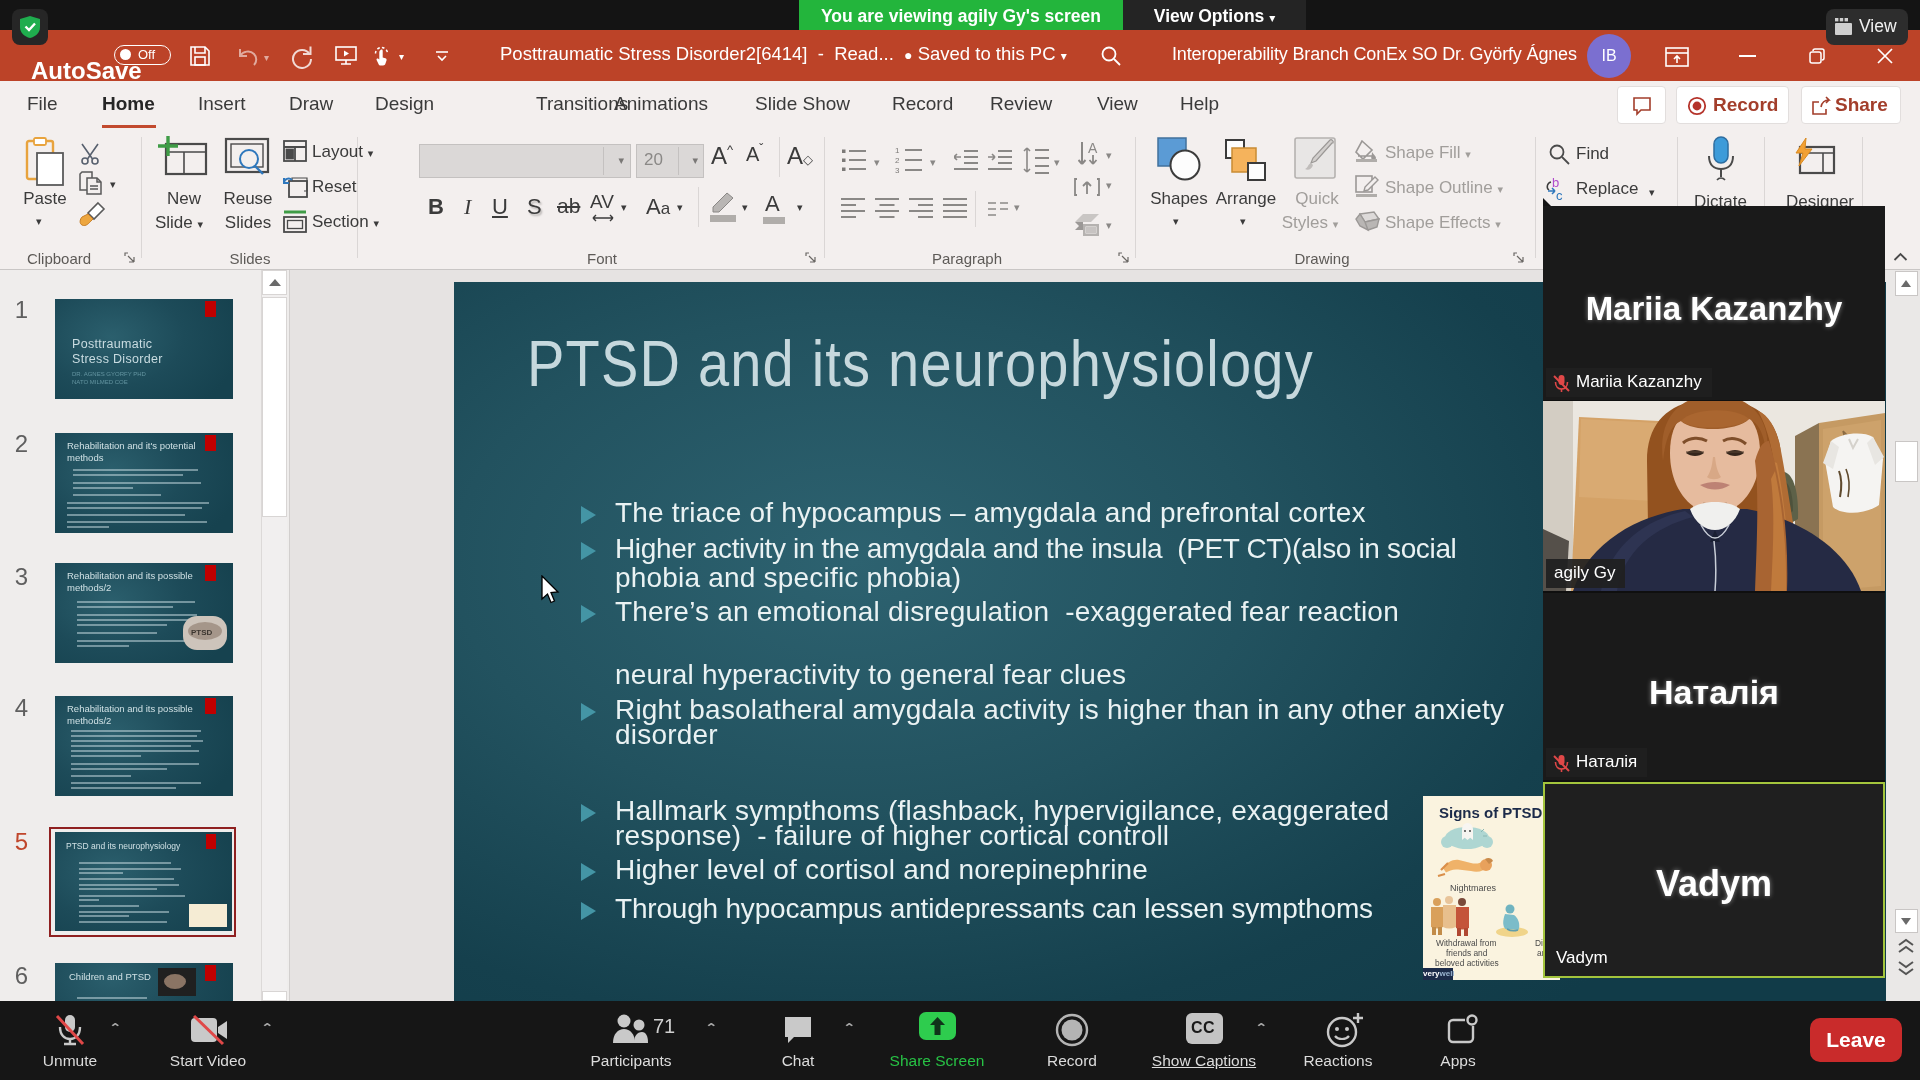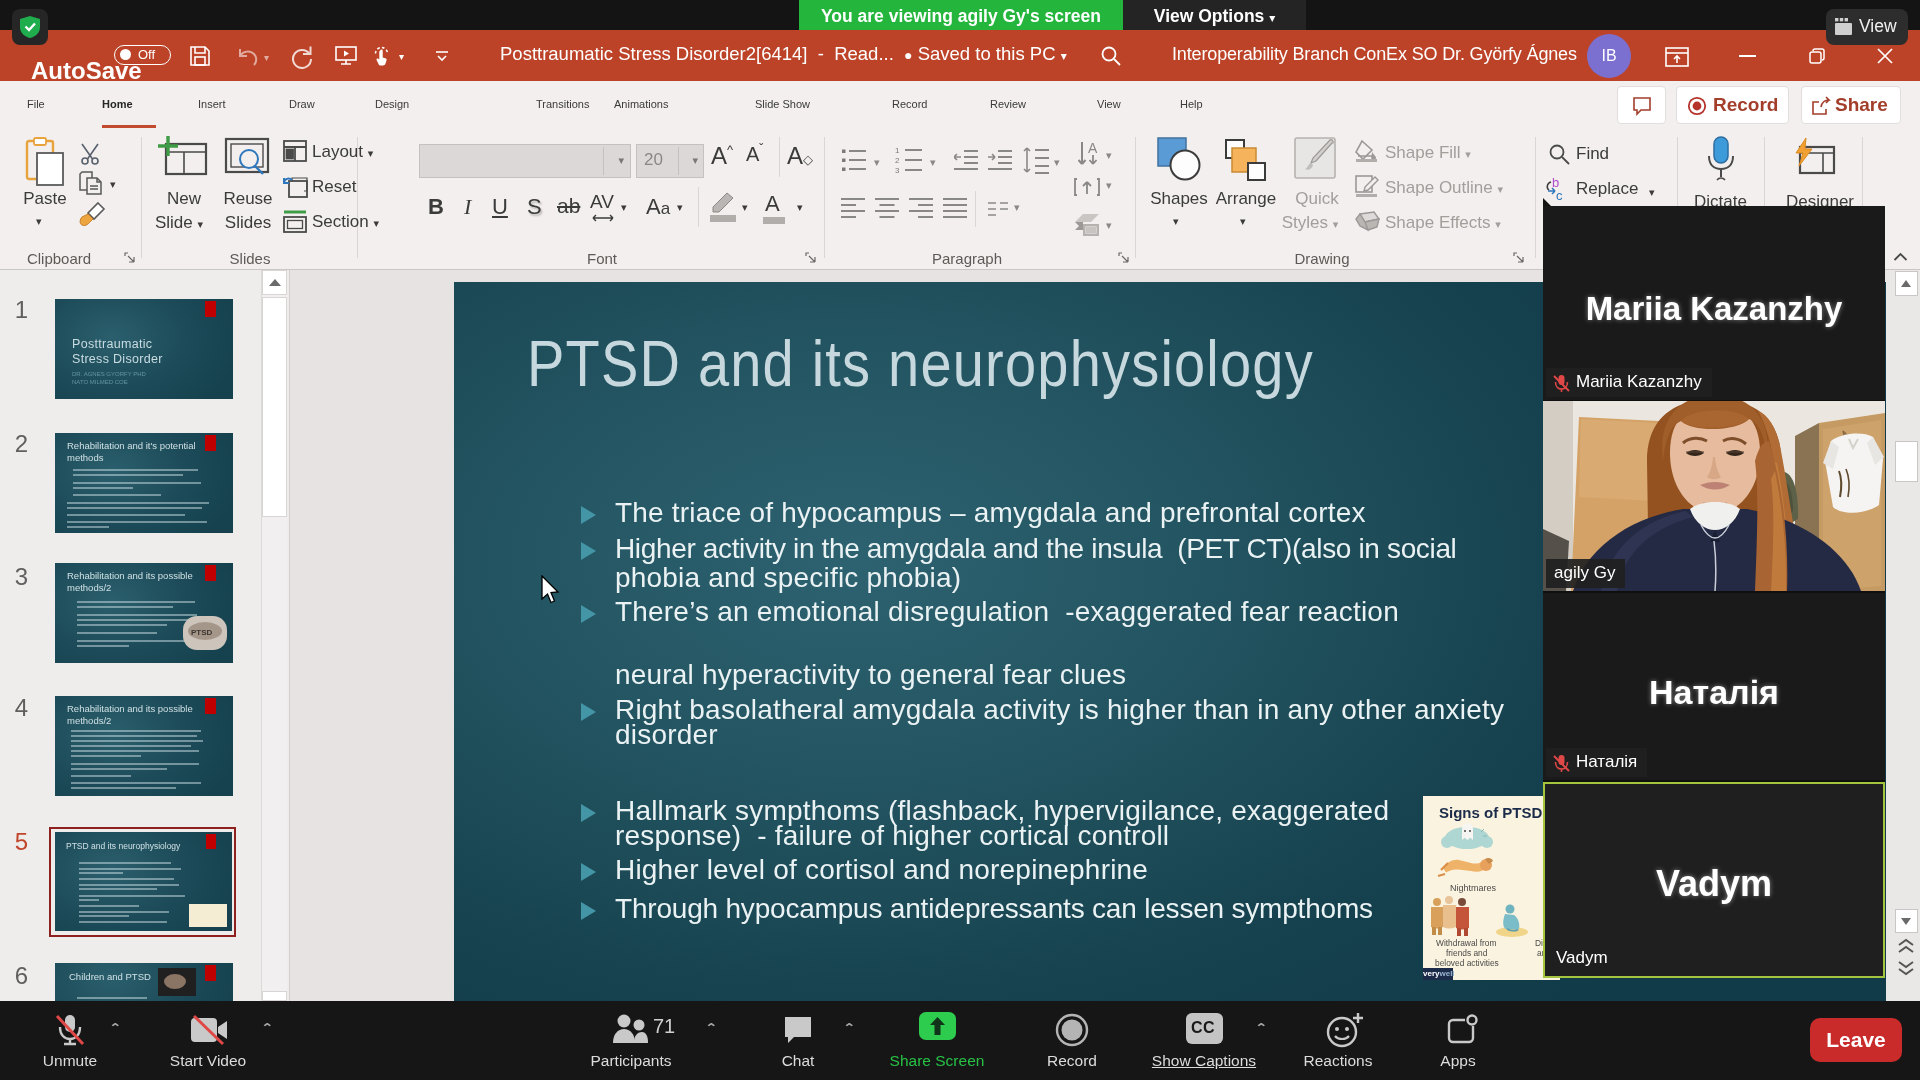--- a/index.html
+++ b/index.html
@@ -14,21 +14,21 @@
   #viewopts { left:1123px; top:0; width:183px; height:33px; background:#242424; color:#fff;
     font-size:17.5px; font-weight:bold; text-align:center; line-height:32px; }
   #viewbtn { left:1826px; top:9px; width:82px; height:36px; background:#2d2d2d; border-radius:8px; }
 
   
   #titlebar { left:0; top:30px; width:1920px; height:51px; background:#bc4328; color:#fff; }
   #shield { left:12px; top:9px; width:36px; height:36px; background:#262626; border-radius:8px; }
 
   
   #tabrow { left:0; top:81px; width:1920px; height:50px; background:#f3efee; }
-  .tab { position:absolute; top:0; height:46px; line-height:46px; font-size:11px; color:#3a3a3a; }
+  .tab { position:absolute; top:0; height:46px; line-height:46px; font-size:19px; color:#3a3a3a; }
 
   
   #ribbon { left:0; top:131px; width:1920px; height:139px; background:#f3efee; border-bottom:1px solid #c9c6c5; }
   .gdiv { position:absolute; top:6px; height:121px; width:1px; background:#dad6d5; }
   .glabel { position:absolute; top:119px; width:120px; text-align:center; font-size:15px; color:#5d5a57; }
   .ribtxt { position:absolute; font-size:17px; color:#3b3b3b; }
   .ribgray { position:absolute; font-size:17px; color:#a19e9b; }
 
   
   #mainarea { left:0; top:270px; width:1920px; height:731px; background:#e6e3e2; }

